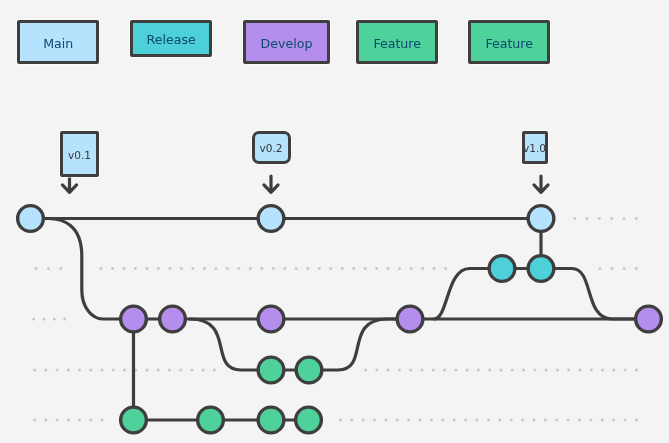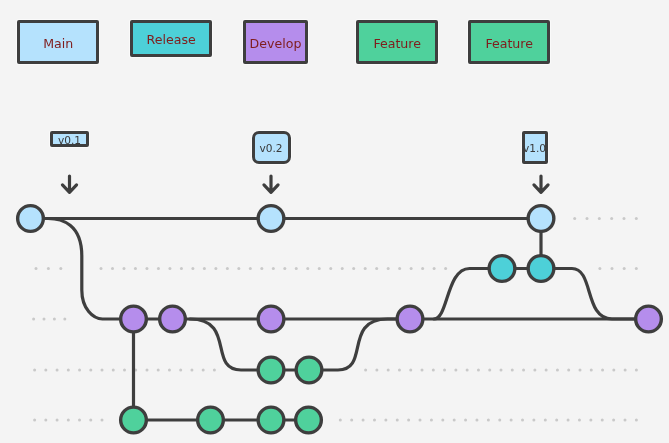--- a/index.html
+++ b/index.html
@@ -5,21 +5,21 @@
 <style>
   html,body{margin:0;padding:0;}
   body{width:669px;height:443px;overflow:hidden;background:#f4f4f4;
        font-family:"DejaVu Sans","Liberation Sans",sans-serif;
        -webkit-font-smoothing:antialiased;}
   #stage{position:relative;width:669px;height:443px;background:#f4f4f4;}
   svg.layer{position:absolute;left:0;top:0;width:669px;height:443px;display:block;}
   .legend-box{position:absolute;box-sizing:border-box;border:3.2px solid #3e3e3e;
       border-radius:2px;display:flex;align-items:center;justify-content:center;
       box-shadow:0 0 0 1px rgba(255,255,255,0.55);}
-  .legend-label{font-size:12.6px;color:#7f1d1d;line-height:1;position:relative;top:2px;}
+  .legend-label{font-size:12.6px;color:#0c4a6e;line-height:1;position:relative;top:2px;}
   .tag-box{position:absolute;box-sizing:border-box;border:3.2px solid #3e3e3e;
       border-radius:2px;display:flex;align-items:center;justify-content:center;
       box-shadow:0 0 0 1px rgba(255,255,255,0.55);}
   .tag-label{font-size:10.6px;color:#3a3a3a;line-height:1;position:relative;top:1px;}
 </style>
 </head>
 <body>
 
 <div id="stage">
   <svg class="layer" id="graph" viewBox="0 0 669 443" preserveAspectRatio="none">
@@ -197,32 +197,32 @@
         <path d="M 541 176 L 541 192.3 M 533.95 184.9 L 541 192.3 L 548.05 184.9" fill="none" stroke="#3e3e3e" stroke-width="3.2" stroke-linecap="round" stroke-linejoin="round"></path>
       </g>
     </svg>
   <div id="legend">
       <div class="legend-box" style="left: 17px; top: 20.2px; width: 82.4px; height: 43.5px; background: rgb(181, 226, 253);">
         <span class="legend-label">Main</span>
       </div>
       <div class="legend-box" style="left: 130px; top: 20.2px; width: 82.4px; height: 37px; background: rgb(77, 208, 216); text-align: right;">
         <span class="legend-label">Release</span>
       </div>
-      <div class="legend-box" style="left: 243px; top: 20.2px; width: 65px; height: 43.5px; background: rgb(181, 141, 236);">
+      <div class="legend-box" style="left: 243px; top: 20.2px; width: 87px; height: 43.5px; background: rgb(181, 141, 236);">
         <span class="legend-label">Develop</span>
       </div>
       <div class="legend-box" style="left: 356px; top: 20.2px; width: 82.4px; height: 43.5px; background: rgb(79, 209, 156);">
         <span class="legend-label">Feature</span>
       </div>
       <div class="legend-box" style="left: 468px; top: 20.2px; width: 82.4px; height: 43.5px; background: rgb(79, 209, 156);">
         <span class="legend-label">Feature</span>
       </div>
     </div>
   <div id="tags">
-      <div class="tag-box" style="left: 50px; top: 131px; width: 39px; height: 16px; background: rgb(181, 226, 253);">
+      <div class="tag-box" style="left: 60px; top: 131px; width: 39px; height: 46px; background: rgb(181, 226, 253);">
         <span class="tag-label">v0.1</span>
       </div>
       <div class="tag-box" style="left: 251.5px; top: 131px; width: 39px; height: 33px; background: rgb(181, 226, 253); border-radius: 7px;">
         <span class="tag-label">v0.2</span>
       </div>
       <div class="tag-box" style="left: 521.5px; top: 131px; width: 26px; height: 33px; background: rgb(181, 226, 253);">
         <span class="tag-label">v1.0</span>
       </div>
     </div>
 </div>

